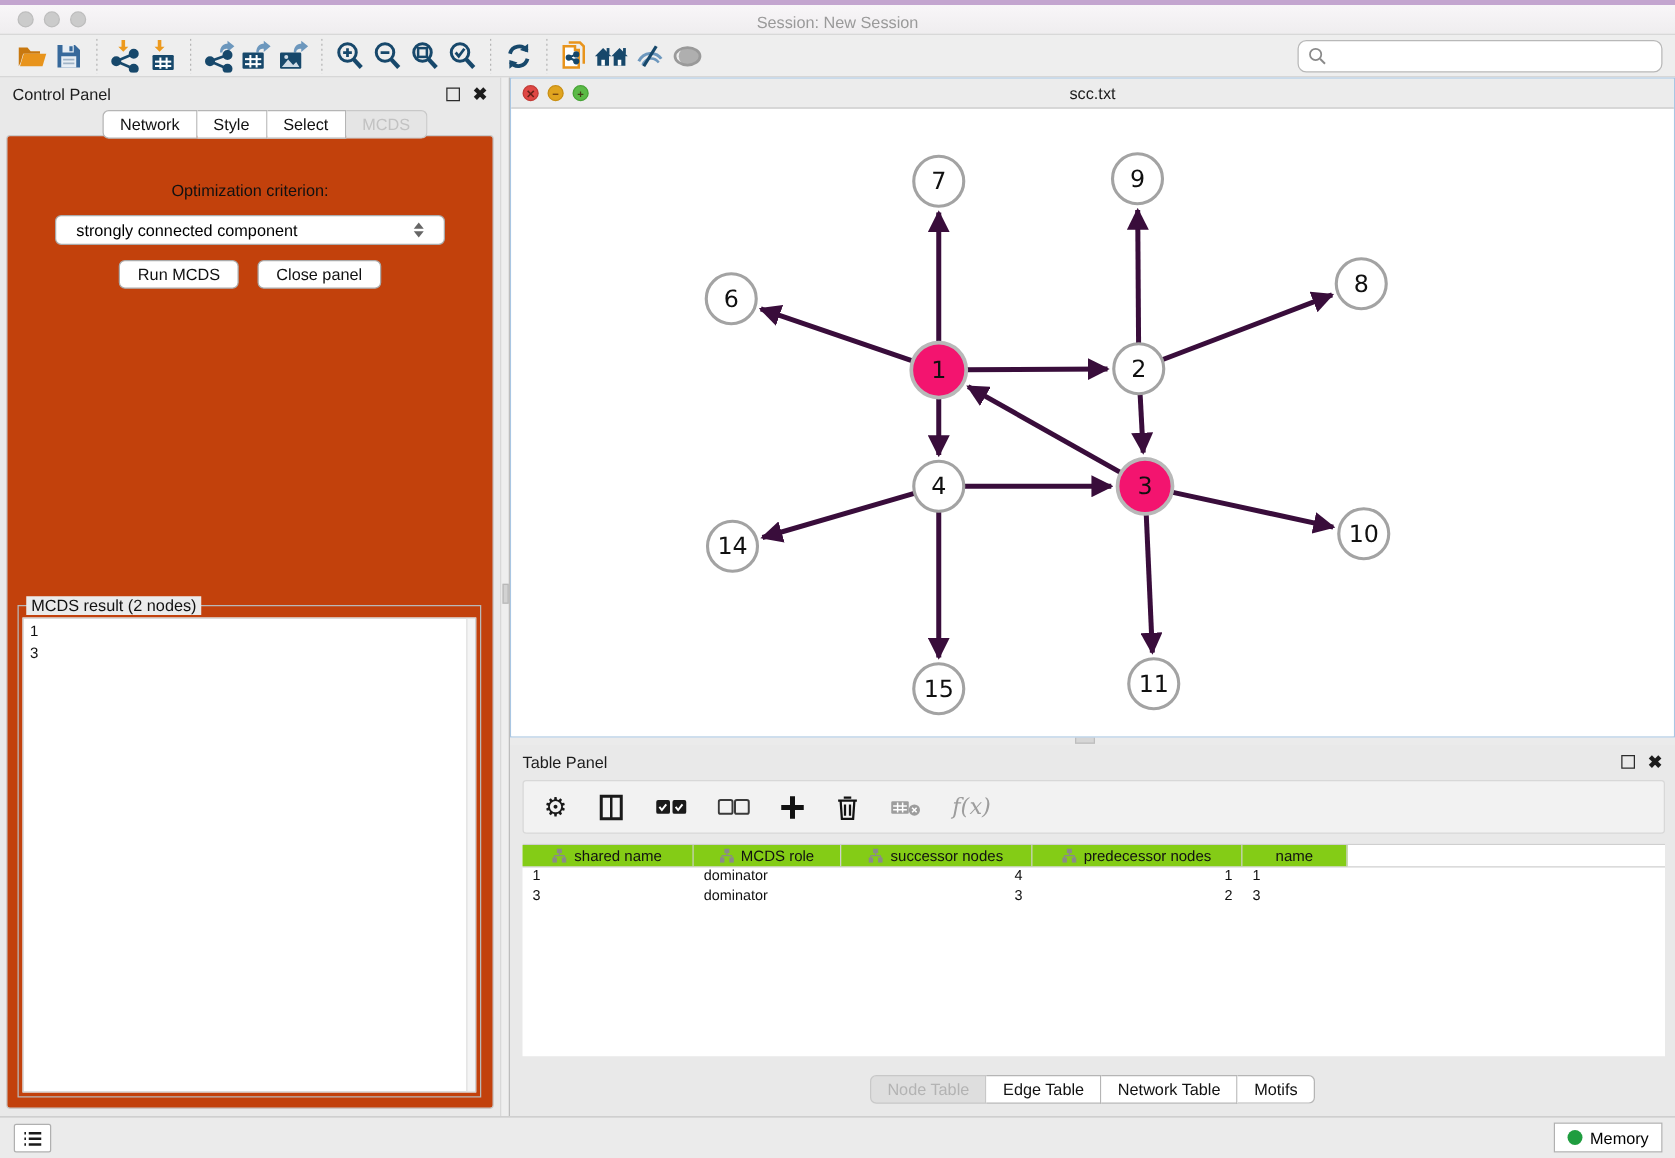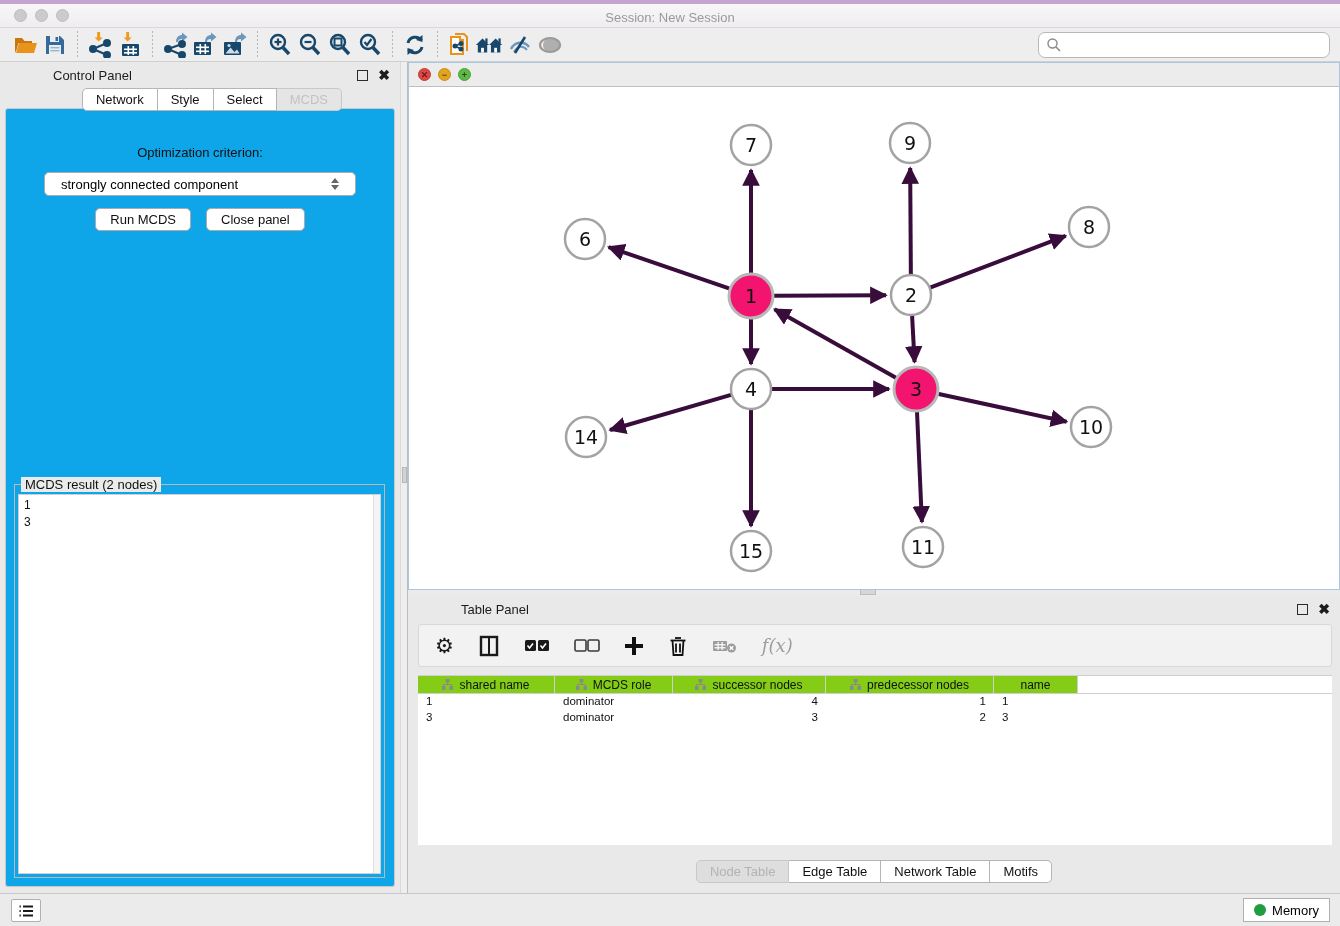--- a/index.html
+++ b/index.html
@@ -25,31 +25,31 @@
     background-image:linear-gradient(#b5b5b5 40%, transparent 40%); background-size:1px 4px; }
   #search-wrap { position:absolute; right:10px; top:32px; width:292px; height:26px;
     background:#fff; border:1px solid #b8b8b8; border-radius:7px;
     display:flex; align-items:center; padding-left:7px; }
   #search-wrap input { border:none; outline:none; flex:1; font-size:13px; height:20px;
     font-family:"Liberation Sans",sans-serif; background:transparent; }
 
   
   #control-panel { left:0; top:62px; width:400px; height:831px; background:#e9e9e9; }
   .panel-head { height:26px; display:flex; align-items:center; padding:0 10px; }
-  .panel-head .ttl { font-size:13px; color:#1c1c1c; flex:1;margin-left:43px; }
+  .panel-head .ttl { font-size:13px; color:#1c1c1c; flex:1; }
   .float-ic { width:11px; height:11px; border:1.6px solid #2b2b2b; display:inline-block; margin-right:10px; cursor:pointer; }
   .close-ic { font-size:14px; font-weight:bold; color:#1c1c1c; cursor:pointer; line-height:11px; }
   .tabbar { display:flex; justify-content:center; position:relative; z-index:2;margin-left:24px; }
   .tab { font-size:13px; padding:3px 13px; background:#fff; border:1px solid #b5b5b5;
     border-left:none; color:#111; cursor:pointer; white-space:nowrap; }
   .tab:first-child { border-left:1px solid #b5b5b5; border-radius:5px 0 0 5px; }
   .tab:last-child { border-radius:0 5px 5px 0; }
   .tab.active { background:#e5e5e5; color:#c2c2c2; border-color:#c8c8c8; }
   #cp-content { position:absolute; left:5px; right:5px; top:46px; bottom:6px;
-    border:1px solid #c9c9c9; border-radius:3px; background:#0ea5e9; z-index:1; }
+    border:1px solid #c9c9c9; border-radius:3px; background:#c2410c; z-index:1; }
   #opt-label { margin-top:36px; text-align:center; font-size:13px; color:#111; }
   #opt-select { margin:12px auto 0; width:312px; height:24px; background:#fff;
     border:1px solid #ababab; border-radius:5px; display:flex; align-items:center;
     padding:0 16px; font-size:13px; cursor:pointer; }
   #opt-select .val { flex:1; }
   .updown { display:flex; flex-direction:column; gap:2px; }
   .updown i { width:0; height:0; border-left:4px solid transparent; border-right:4px solid transparent; }
   .updown .up { border-bottom:5px solid #666; }
   .updown .dn { border-top:5px solid #666; }
   #cp-buttons { margin-top:12px; display:flex; justify-content:center; gap:15px; }
@@ -346,20 +346,21 @@
   </div>
   <div id="h-handle" class="abs"></div>
 
   <div id="net-window" class="abs">
     <div id="net-titlebar">
       <div id="net-lights">
         <span class="mini-dot" style="background:#df4744;border:1px solid #c23b36;">✕</span>
         <span class="mini-dot" style="background:#e0a41f;border:1px solid #c98f14;">−</span>
         <span class="mini-dot" style="background:#5bba47;border:1px solid #47a336;">+</span>
       </div>
+      <div id="net-title">scc.txt</div>
     </div>
     <div id="graph-canvas">
       <svg id="graph-svg" width="930" height="502" viewBox="0 0 930 502">
         <defs>
           <marker id="arrow" viewBox="0 0 10 10" refX="9" refY="5" markerWidth="4.4" markerHeight="4.4" orient="auto">
             <path id="arrow-path" d="M0 0 L10 5 L0 10 z" fill="#390d3b"></path>
           </marker>
         </defs>
         <g id="edges-layer">
             <line x1="342" y1="188" x2="342" y2="83" stroke="#390d3b" stroke-width="4" marker-end="url(#arrow)"></line>

